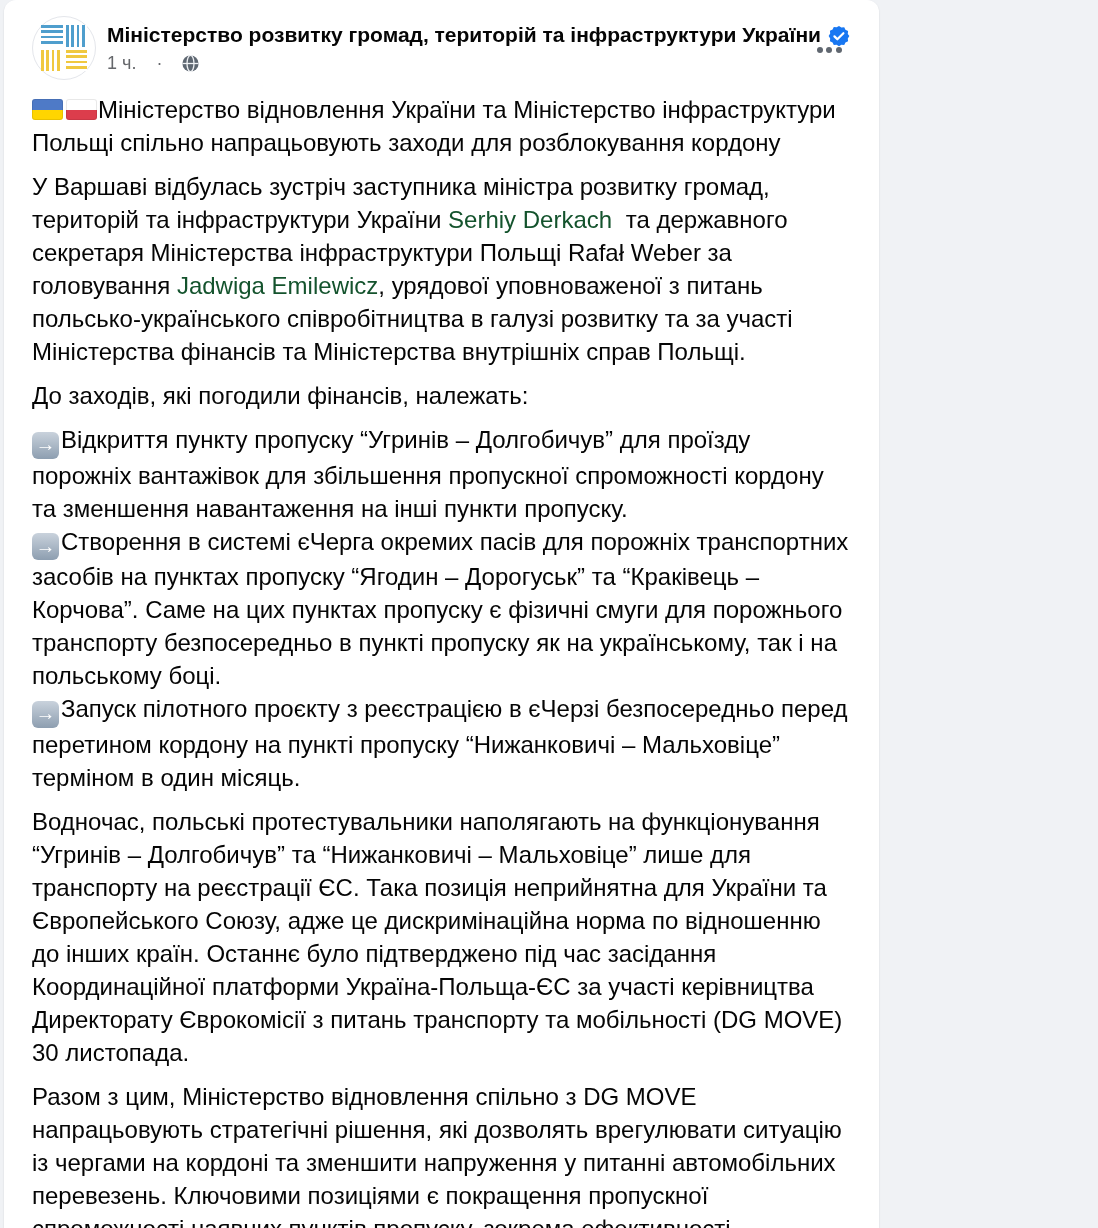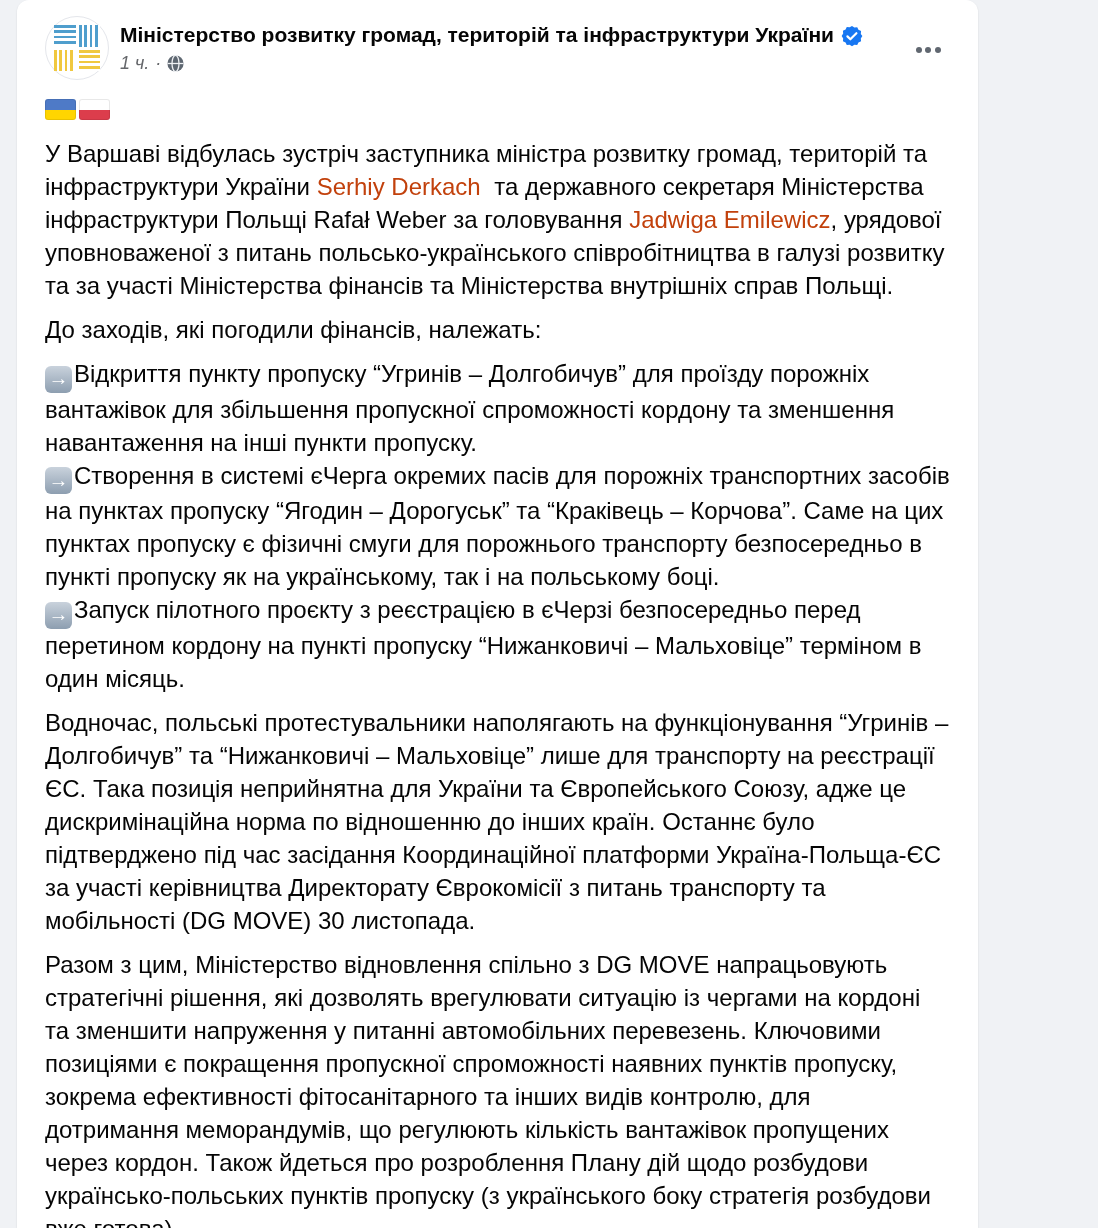--- a/index.html
+++ b/index.html
@@ -3,22 +3,22 @@
 <meta charset="utf-8">
 <style>
   * { margin:0; padding:0; box-sizing:border-box; }
   html,body { width:1098px; height:1228px; overflow:hidden; }
   body {
     background:#f0f2f5;
     font-family:"Liberation Sans","DejaVu Sans",sans-serif;
     color:#050505;
   }
   .post-card {
-    margin:0 17px;
-    width:961px;
+    margin:0 4px;
+    width:875px;
     height:1228px;
     background:#ffffff;
     border-radius:12px 12px 0 0;
     box-shadow:0 1px 2px rgba(0,0,0,.12);
     padding:16px 28px 0 28px;
     position:relative;
   }
   
   .post-header { display:flex; align-items:flex-start; gap:11px; }
   .avatar {
@@ -37,38 +37,38 @@
   .q-yellow-h { background:repeating-linear-gradient(to bottom,#f0c83f 0 2.6px,#ffffff 2.6px 5.4px); }
   .header-text { padding-top:6px; }
   .page-name-row { display:flex; align-items:center; gap:7px; }
   .page-name {
     font-size:21px; font-weight:700; color:#050505; line-height:26px;
     cursor:pointer;
   }
   .verified { display:inline-flex; flex:0 0 auto; margin-top:2px; }
   .meta-row {
     margin-top:5px;
-    display:flex; align-items:center; gap:6px;
-    font-size:18px; color:#65676b; line-height:20px;font-style:italic;
+    display:flex; align-items:center; gap:20px;
+    font-size:18px; color:#65676b; line-height:20px;
   }
   .meta-row .ts { cursor:pointer; }
   .more-btn {
     position:absolute; top:36px; right:30px;
     width:40px; height:28px;
     background:none; border:none; cursor:pointer;
     display:flex; align-items:center; justify-content:center; gap:3.5px;
   }
   .more-btn .dot { width:6px; height:6px; border-radius:50%; background:#606770; }
   
   .post-body { margin-top:13px; font-size:24px; line-height:33px; color:#050505; }
   .post-para { margin-top:11px; }
   .post-para.first { margin-top:0; }
   .measure { margin-top:0; }
   .measures { margin-top:11px; }
-  .post-link { color:#c2410c; text-decoration:none; cursor:pointer; }
+  .post-link { color:#14532d; text-decoration:none; cursor:pointer; }
   .gap-after { margin-right:7px; }
   
   .flag {
     display:inline-block; width:31px; height:21px;
     border-radius:3px; vertical-align:-2px;
     box-shadow:inset 0 0 0 1px rgba(0,0,0,.09);
   }
   .flag.ua { background:linear-gradient(to bottom,#4e7ac7 0 50%,#ffd500 50% 100%); margin-right:3px; }
   .flag.pl { background:linear-gradient(to bottom,#ffffff 0 50%,#dc3d4c 50% 100%); margin-right:1px; }
   
@@ -124,21 +124,21 @@
 
       <button class="more-btn" aria-label="menu">
         <span class="dot"></span>
         <span class="dot"></span>
         <span class="dot"></span>
       </button>
     </header>
 
     <div class="post-body">
 
-      <p class="post-para first"><span class="flag ua"></span><span class="flag pl"></span></p>
+      <p class="post-para first"><span class="flag ua"></span><span class="flag pl"></span><span>Міністерство відновлення України та Міністерство інфраструктури Польщі спільно напрацьовують заходи для розблокування кордону</span></p>
 
       <p class="post-para"><span>У Варшаві відбулась зустріч заступника міністра розвитку громад, територій та інфраструктури України </span><a class="post-link gap-after">Serhiy Derkach</a><span> та державного секретаря Міністерства інфраструктури Польщі Rafał Weber за головування </span><a class="post-link">Jadwiga Emilewicz</a><span>, урядової уповноваженої з питань польсько-українського співробітництва в галузі розвитку та за участі Міністерства фінансів та Міністерства внутрішніх справ Польщі.</span></p>
 
       <p class="post-para">До заходів, які погодили фінансів, належать:</p>
 
       <div class="measures">
         <p class="measure"><span class="arrow-emoji">
               <span class="arrow-glyph">→</span>
             </span><span>Відкриття пункту пропуску “Угринів – Долгобичув” для проїзду порожніх вантажівок для збільшення пропускної спроможності кордону та зменшення навантаження на інші пункти пропуску.</span></p>
         <p class="measure"><span class="arrow-emoji">

